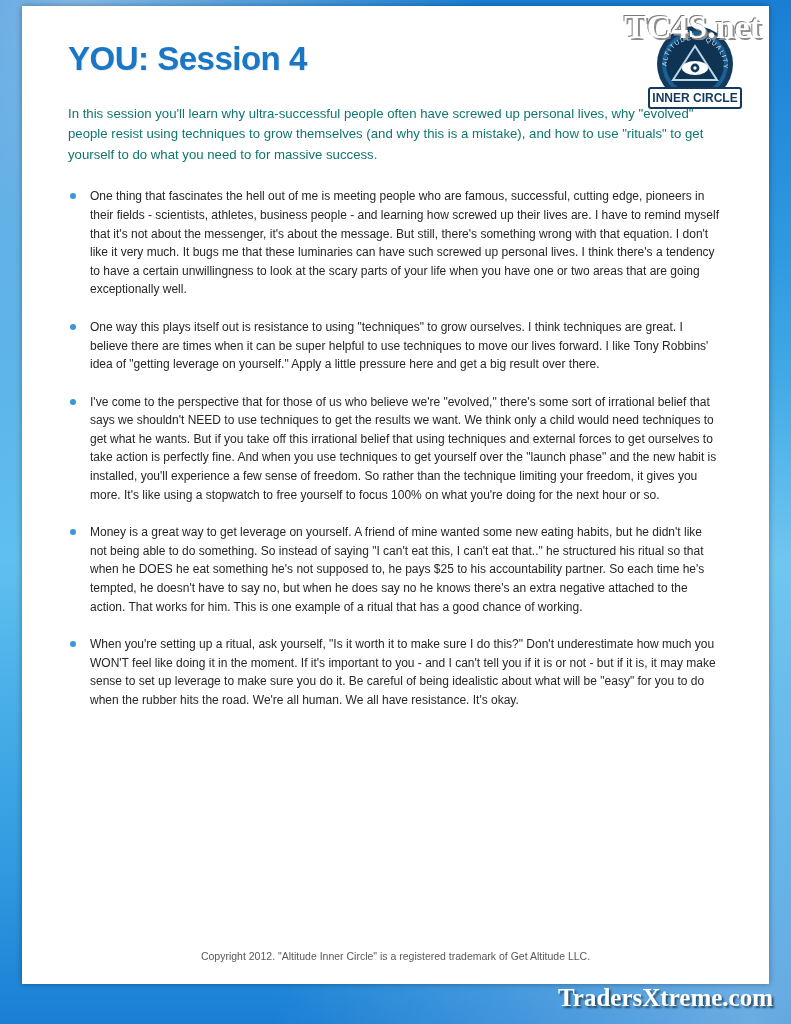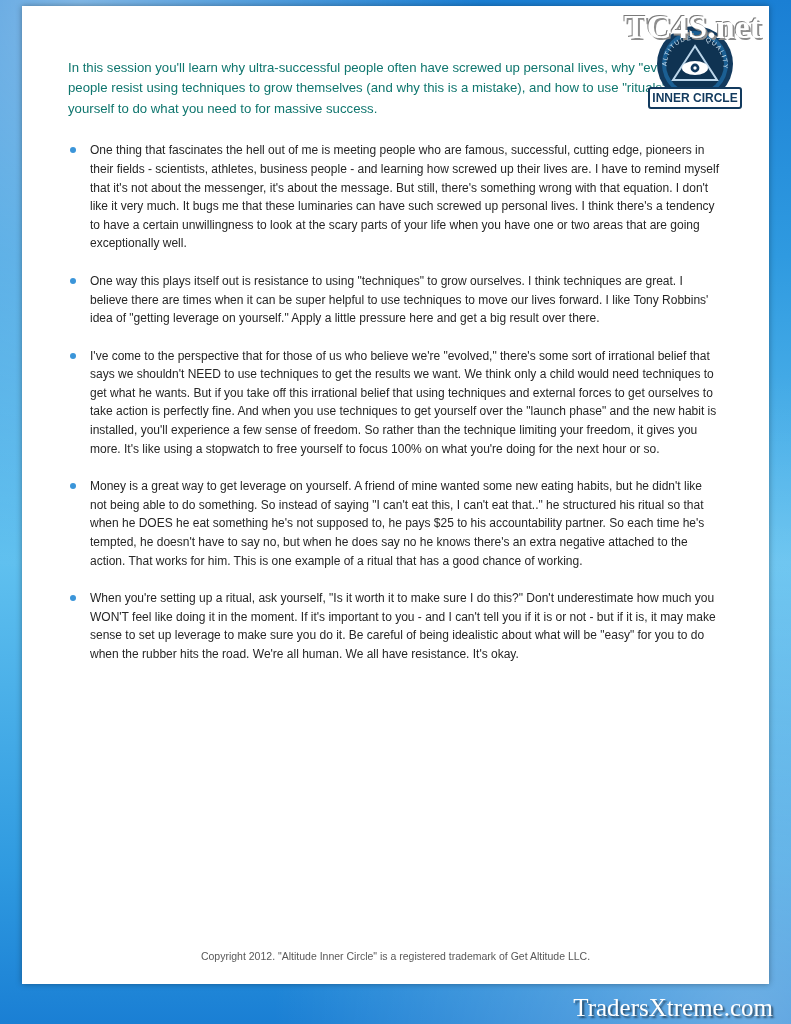--- a/index.html
+++ b/index.html
@@ -124,23 +124,23 @@
   .footer {
     position: absolute;
     left: 0; right: 0; bottom: 22px;
     text-align: center;
     font-size: 10.5px;
     color: #585858;
   }
   
   .wm-bottom {
     position: absolute;
-    right: 18px; bottom: 2px;
+    right: 18px; bottom: 12px;
     font-family: "Liberation Serif", serif;
-    font-weight: normal;
+    font-weight: bold;
     font-size: 25px;
     color: #ffffff;
     text-shadow: 2px 2px 2px rgba(0,0,0,0.55);
     z-index: 8;
     pointer-events: none;
     text-align: center;
   }
 </style>
 </head>
 <body>
@@ -172,20 +172,21 @@
 
           <ellipse cx="58" cy="46" rx="13" ry="7" fill="#ffffff"></ellipse>
           <circle cx="58" cy="46" r="4.4" fill="#123a5e"></circle>
           <circle cx="58" cy="46" r="1.7" fill="#ffffff"></circle>
 
           <rect x="12" y="66" width="92" height="20" rx="2" fill="#ffffff" stroke="#123a5e" stroke-width="2"></rect>
           <text x="58" y="80" text-anchor="middle" font-family="Liberation Sans, sans-serif" font-size="12" font-weight="bold" fill="#123a5e">INNER CIRCLE</text>
         </svg>
       </div>
 
+      <h1 class="title">YOU: Session 4</h1>
 
       <p class="intro">In this session you'll learn why ultra-successful people often have screwed up personal lives, why "evolved" people resist using techniques to grow themselves (and why this is a mistake), and how to use "rituals" to get yourself to do what you need to for massive success.</p>
 
       <ul class="bullets">
         <li>
           <span class="dot"></span>
           <span>One thing that fascinates the hell out of me is meeting people who are famous, successful, cutting edge, pioneers in their fields - scientists, athletes, business people - and learning how screwed up their lives are. I have to remind myself that it's not about the messenger, it's about the message. But still, there's something wrong with that equation. I don't like it very much. It bugs me that these luminaries can have such screwed up personal lives. I think there's a tendency to have a certain unwillingness to look at the scary parts of your life when you have one or two areas that are going exceptionally well.</span>
         </li>
         <li>
           <span class="dot"></span>

